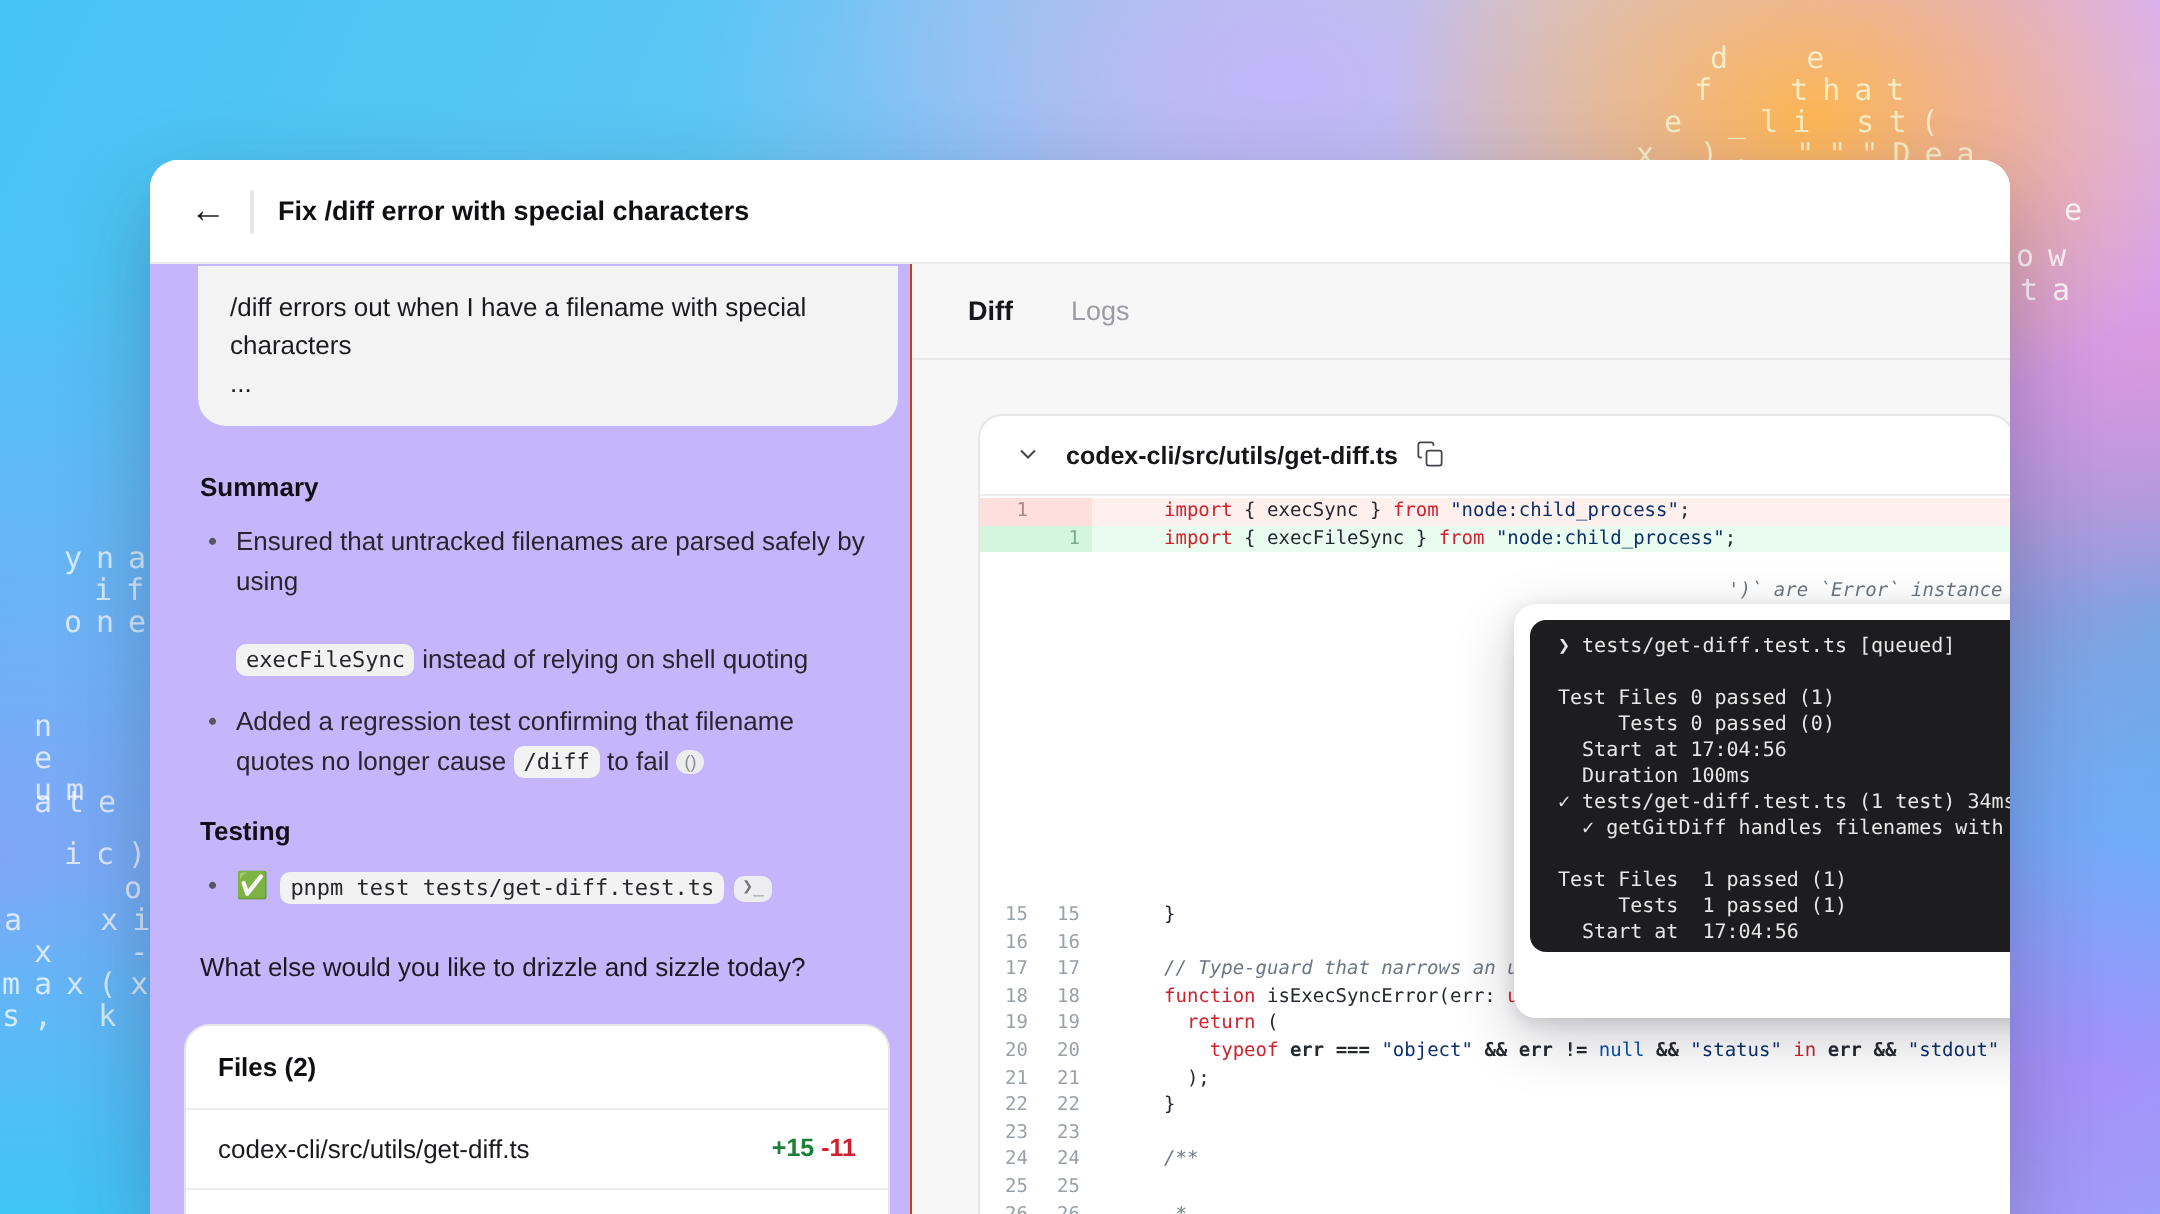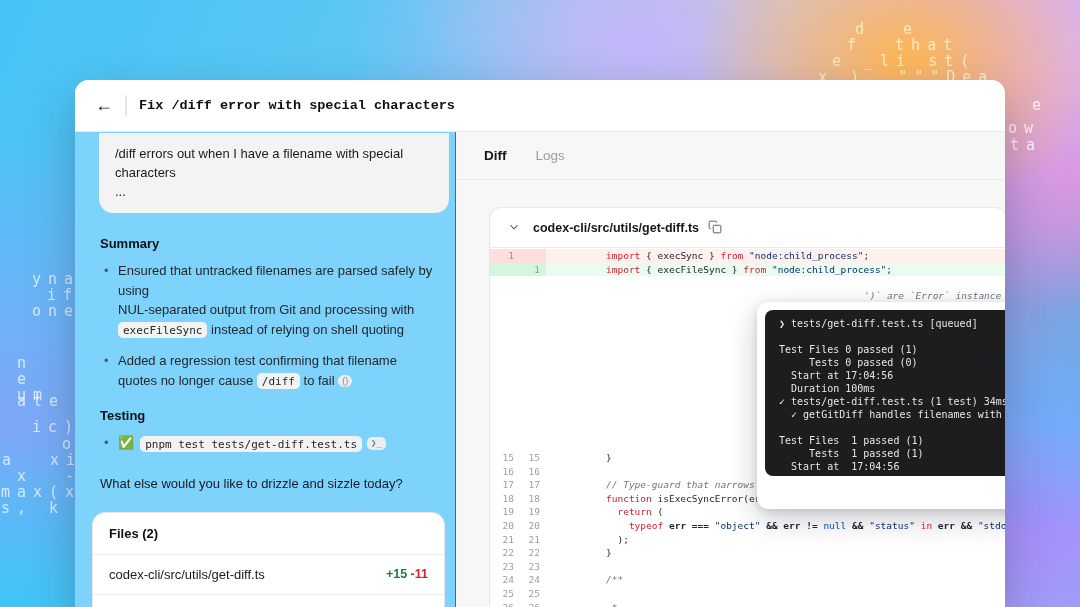--- a/index.html
+++ b/index.html
@@ -27,26 +27,26 @@
   .window { position:absolute; left:75px; top:80px; width:930px; height:527px;
     background:#fff; border-radius:14px 14px 0 0; overflow:hidden;
     box-shadow:0 18px 45px rgba(30,30,60,.28); }
 
   
   .hdr { position:absolute; left:0; top:0; width:100%; height:52px; background:#fff;
     border-bottom:1px solid #ececee; display:flex; align-items:center; z-index:5; }
   .back { width:26px; height:26px; margin-left:16px; display:flex; align-items:center; justify-content:center;
     font-size:18px; color:#18181b; cursor:pointer; }
   .hdr-div { width:2px; height:22px; background:#e7e7ea; border-radius:2px; margin:0 12px 0 8px; }
-  .hdr-title { font-size:13.5px; font-weight:700; color:#101014; line-height:17px;font-family:Liberation Mono, monospace; }
+  .hdr-title { font-size:13.5px; font-weight:700; color:#101014; line-height:17px; }
   .hdr-sub { display:flex; gap:15px; font-size:13px; color:#75757f; margin-top:2px; }
   .adds { color:#1a7f37; font-weight:600; } .dels { color:#cf222e; font-weight:600; }
 
   
-  .left-col { position:absolute; left:0; top:52px; width:380px; bottom:0; background:#7dd3fc; }
+  .left-col { position:absolute; left:0; top:52px; width:380px; bottom:0; background:#c4b5fd; }
   .right-col { position:absolute; left:380px; top:52px; right:0; bottom:0; background:#f7f7f8; border-left:1px solid #c2410c; }
 
   
   .bubble { margin:1px 6px 0 24px; background:#f3f3f4; border-radius:0 0 14px 14px; padding:11px 16px 12px;
     font-size:13px; color:#1a1a1f; line-height:19px; }
   .sec-h { font-size:13px; font-weight:700; color:#101014; margin:23px 0 10px 25px; }
   ul.blist { list-style:none; margin:0 6px 0 25px; }
   ul.blist li { position:relative; padding-left:18px; font-size:13px; color:#26262b; line-height:19.5px; margin-bottom:11px; }
   ul.blist li .dot { position:absolute; left:4px; top:0; color:#55555e; }
   .code-chip { font-family:"DejaVu Sans Mono", monospace; font-size:11px; background:#f2f2f3; border-radius:5px; padding:1.5px 5px; color:#26262b; white-space:nowrap; }
@@ -75,21 +75,21 @@
   .dc-chevron svg, .dc-copy svg { width:14px; height:14px; stroke:#45454d; fill:none; stroke-width:1.8; }
   .dc-file { font-size:12.5px; font-weight:700; color:#17171b; }
   .dc-copy { width:16px; height:16px; margin-left:9px; cursor:pointer; }
   .dc-copy svg { stroke-width:1.5; }
 
   .code-area { position:absolute; left:0; top:40px; right:0; bottom:0; background:#fff;
     font-family:"DejaVu Sans Mono", monospace; font-size:9.5px; }
   .crow { display:flex; height:13.6px; line-height:13.6px; white-space:pre; }
   .crow .ln { width:30px; text-align:right; padding-right:6px; color:#9aa0a8; flex:none; }
   .crow .ln2 { width:26px; text-align:right; padding-right:6px; color:#9aa0a8; flex:none; }
-  .crow .ccode { padding-left:60px; white-space:pre; overflow:hidden; }
+  .crow .ccode { padding-left:36px; white-space:pre; overflow:hidden; }
   .crow.del { background:#fff0ee; } .crow.del .ln, .crow.del .ln2 { background:#ffdfdc; color:#b08387; }
   .crow.add { background:#e9fcef; } .crow.add .ln, .crow.add .ln2 { background:#d4f5de; color:#7fa98c; }
   .tok-k { color:#cf222e; } .tok-d { color:#24292f; } .tok-s { color:#0a3069; }
   .tok-n { color:#0550ae; } .tok-b { color:#24292f; font-weight:700; }
   .tok-t { color:#6639ba; } .tok-c { color:#6e7781; font-style:italic; }
   .top-rows { position:absolute; left:0; top:1px; right:0; }
   .bottom-rows { position:absolute; left:0; top:203px; right:0; }
   .frag { position:absolute; left:374px; color:#6e7781; font-style:italic; white-space:pre; }
 
   
@@ -137,21 +137,21 @@
     </div>
   </div>
 
   <div class="left-col">
     <div class="bubble">
       <div>/diff errors out when I have a filename with special characters</div>
       <div>...</div>
     </div>
     <div class="sec-h">Summary</div>
     <ul class="blist" id="summary-bullets">
-        <li><span class="dot">•</span><span>Ensured that untracked filenames are parsed safely by using</span><br><span>NUL-separated output from Git and processing with</span><br><span class="code-chip">execFileSync</span><span> instead of relying on shell quoting</span></li>
+        <li><span class="dot">•</span><span>Ensured that untracked filenames are parsed safely by using</span><br><br><span class="code-chip">execFileSync</span><span> instead of relying on shell quoting</span></li>
         <li><span class="dot">•</span><span>Added a regression test confirming that filename</span><br><span>quotes no longer cause </span><span class="code-chip">/diff</span><span> to fail </span><span class="cite-chip">()</span></li>
       </ul>
     <div class="sec-h" style="margin-top:17px;">Testing</div>
     <ul class="blist" id="testing-bullets">
         <li><span class="dot">•</span><span class="check">✅</span><span class="code-chip">pnpm test tests/get-diff.test.ts</span><span class="term-chip">❯_</span></li>
       </ul>
     <div class="followup">What else would you like to drizzle and sizzle today?</div>
 
     <div class="files-card">
       <div class="files-hdr">Files (2)</div>

